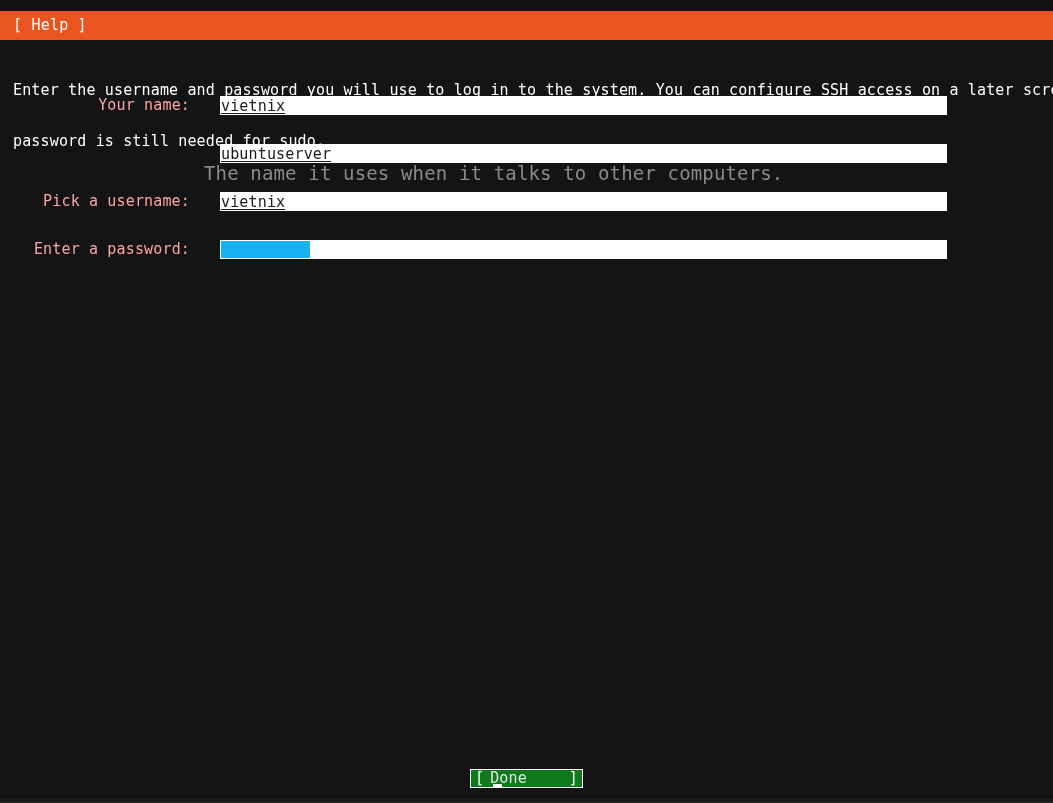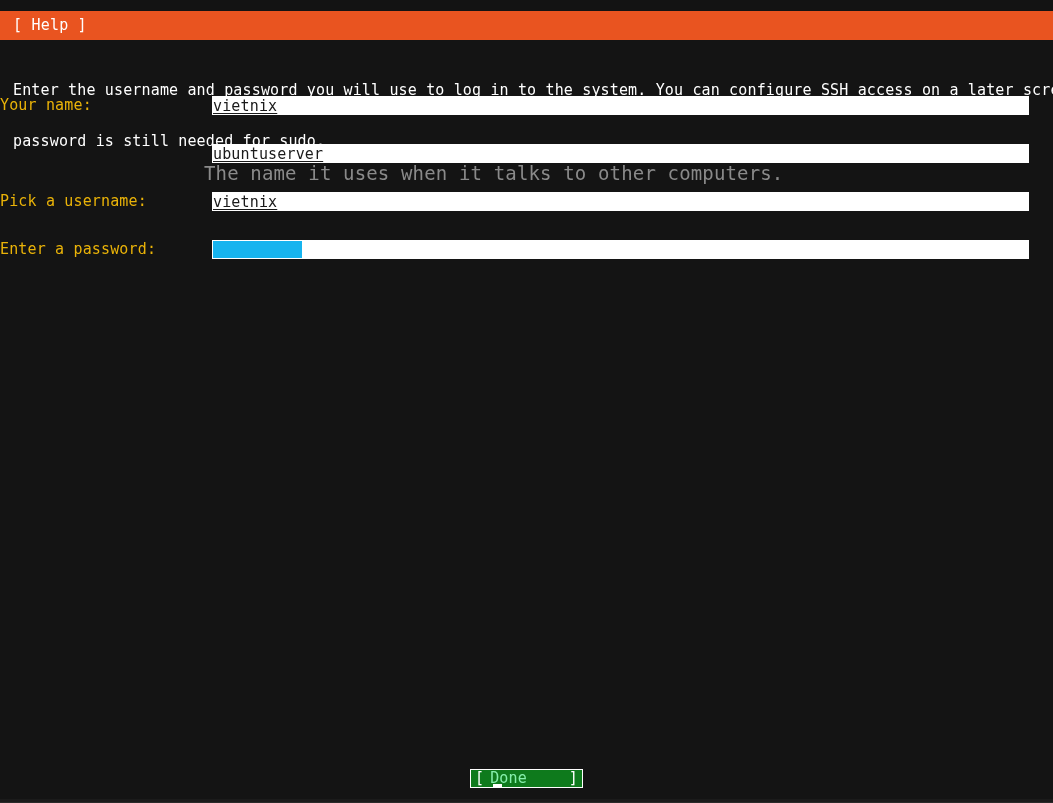--- a/index.html
+++ b/index.html
@@ -87,32 +87,32 @@
   }
   .field-row {
     position: relative;
     height: 48px;
   }
   .field-label {
     position: absolute;
     left: 0;
     top: 6px;
     width: 190px;
-    text-align: left;
-    color: #eab308;
+    text-align: right;
+    color: #fca5a5;
     font-size: 15px;
     line-height: 19px;
     white-space: pre;
     letter-spacing: 0.15px;
   }
   .field-input {
     position: absolute;
-    left: 212px;
+    left: 220px;
     top: 6px;
-    width: 817px;
+    width: 727px;
     height: 19px;
     background: #ffffff;
     box-sizing: border-box;
     overflow: hidden;
     cursor: text;
   }
   .field-value {
     display: inline-block;
     color: #1a1a1a;
     font-size: 15px;
@@ -167,21 +167,21 @@
     white-space: pre;
     letter-spacing: 0.15px;
     padding: 0 4px;
     display: flex;
     align-items: center;
     justify-content: space-between;
     cursor: pointer;
   }
   .done-bracket-left, .done-bracket-right { color: #ffffff; }
   .done-label {
-    color: #86efac;
+    color: #e5e5e5;
     position: relative;
     margin-right: auto;
     margin-left: 6px;
   }
   .done-cursor {
     position: absolute;
     left: 22px;
     bottom: 0px;
     width: 9px;
     height: 3px;

